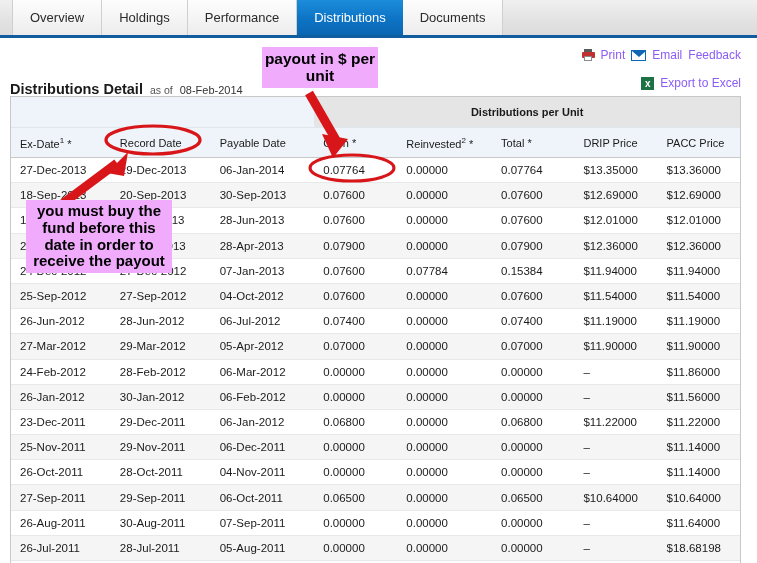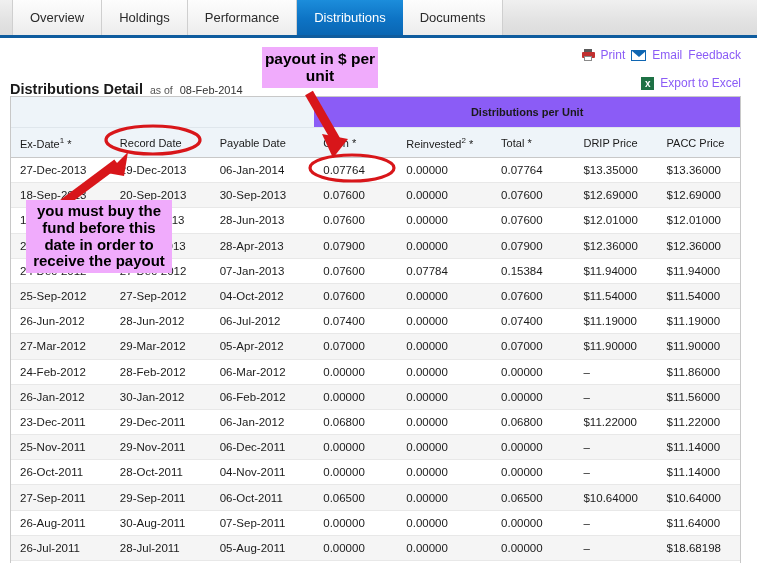--- a/index.html
+++ b/index.html
@@ -120,21 +120,21 @@
     border-bottom: none;
     box-sizing: border-box;
     background: #fff;
   }
   table.dist {
     width: 100%; border-collapse: collapse;
     font-size: 11.5px; color: #1a1a1a;
   }
   table.dist thead tr.grouprow th {
     height: 28px;
-    background: #8b5cf6;
+    background: #e5e5e5;
     font-weight: bold;
     font-size: 11px;
     border-bottom: 1px solid #dfe6ec;
     color: #1a1a1a;
   }
   table.dist thead tr.grouprow th.blank {
     background: #eef4f9;
   }
   table.dist thead tr.colrow th {
     height: 29px;

